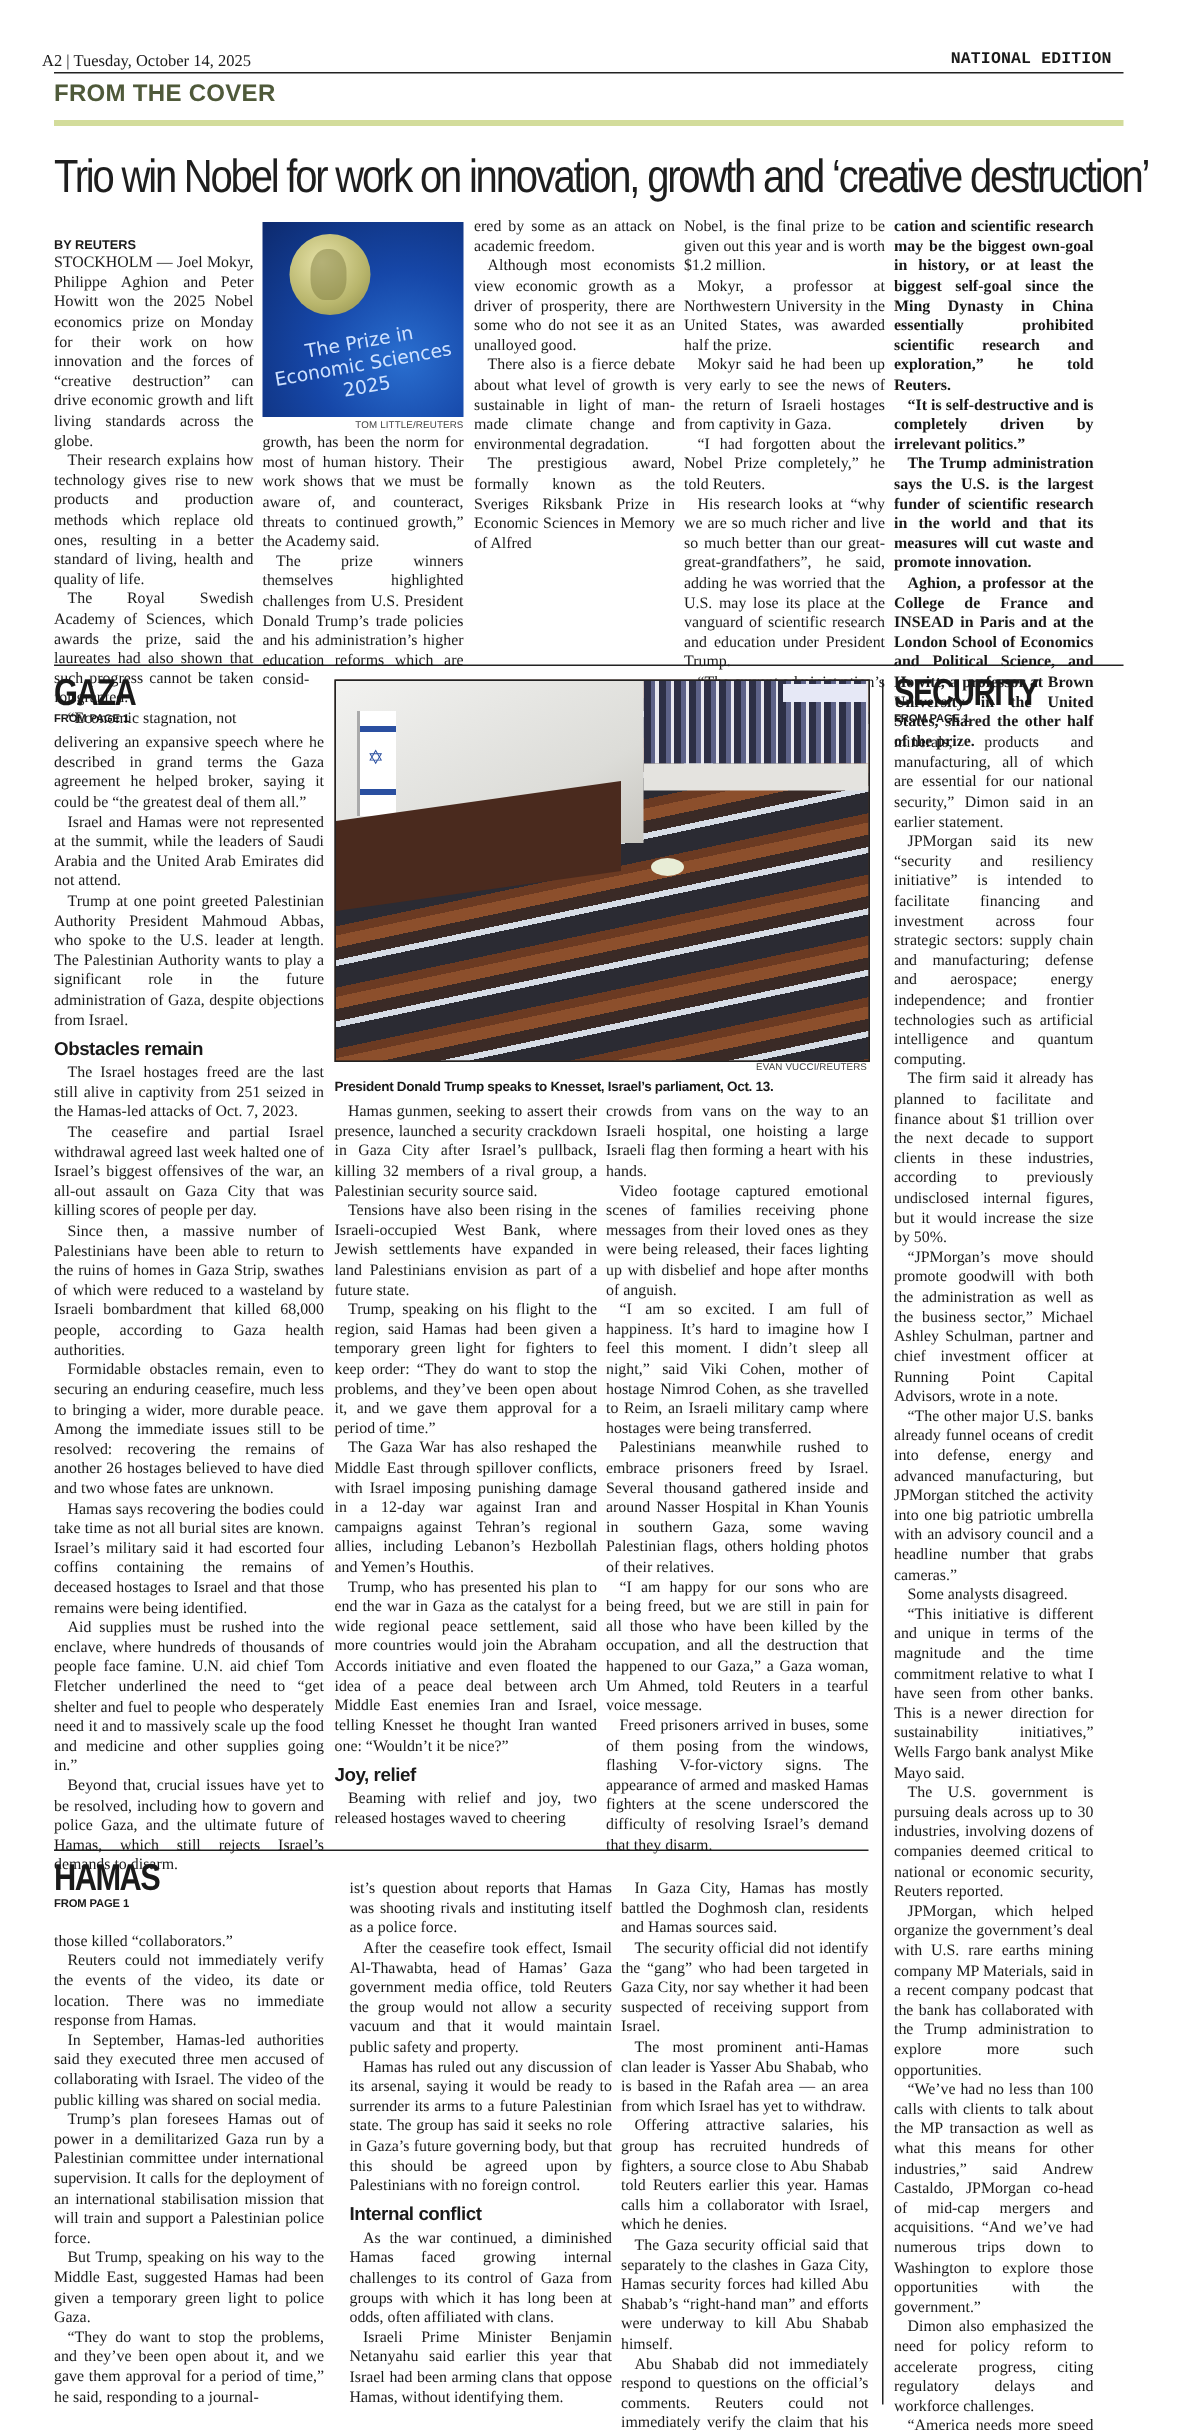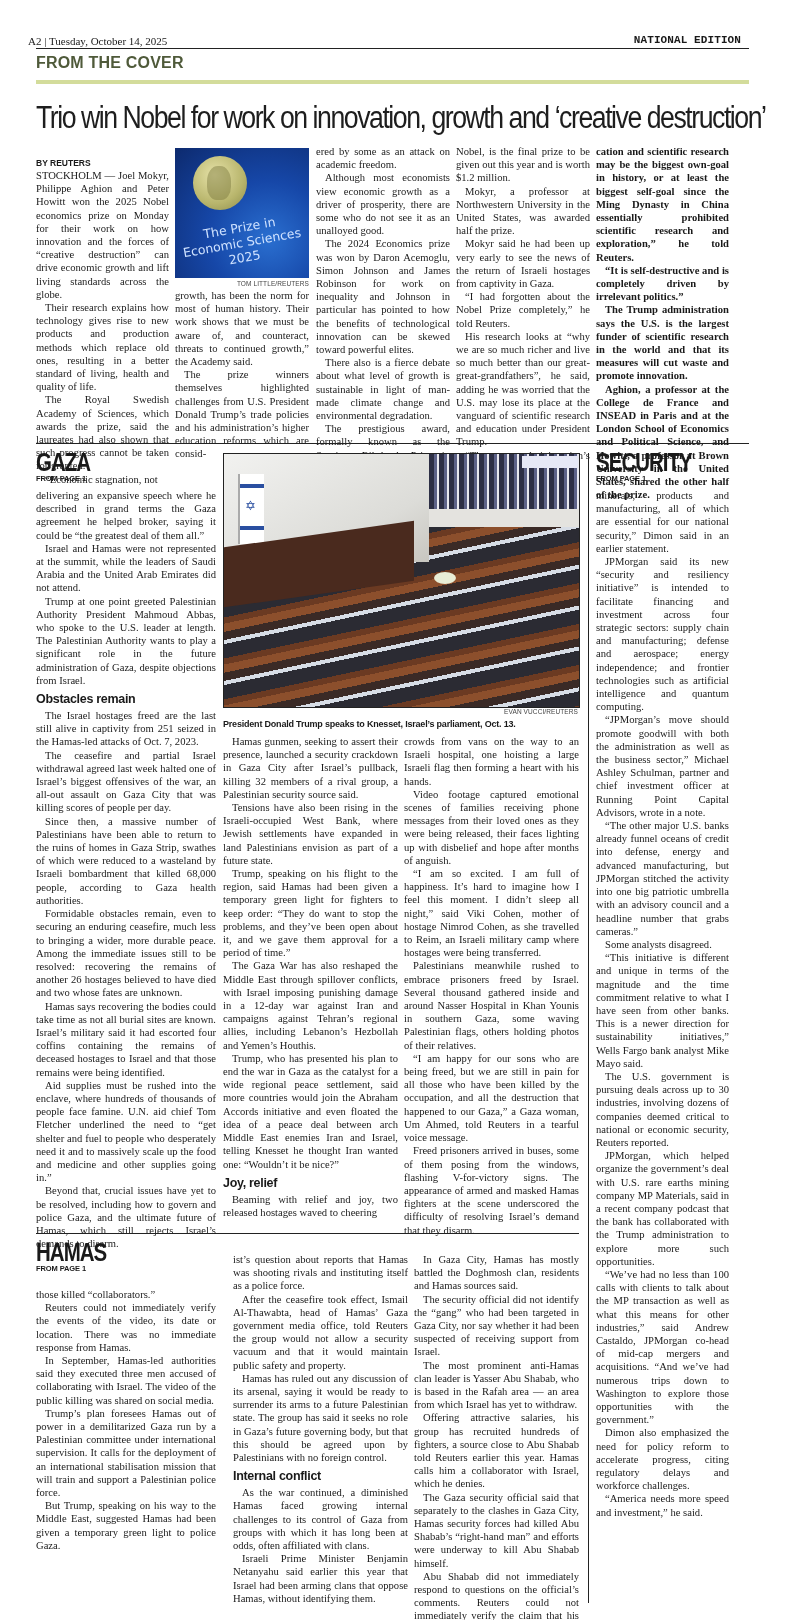--- a/index.html
+++ b/index.html
@@ -78,21 +78,20 @@
 <div class="col" style="left:175px;top:289px;width:134px;">
   <div>
       <p class="first">growth, has been the norm for most of human history. Their work shows that we must be aware of, and counteract, threats to continued growth,” the Academy said.</p>
       <p>The prize winners themselves highlighted challenges from U.S. President Donald Trump’s trade policies and his administration’s higher education reforms which are consid-</p>
     </div>
 </div>
 <div class="col" style="left:316px;top:145px;width:134px;">
   <div>
       <p class="first">ered by some as an attack on academic freedom.</p>
       <p>Although most economists view economic growth as a driver of prosperity, there are some who do not see it as an unalloyed good.</p>
-      <p>The 2024 Economics prize was won by Daron Acemoglu, Simon Johnson and James Robinson for work on inequality and Johnson in particular has pointed to how the benefits of technological innovation can be skewed toward powerful elites.</p>
       <p>There also is a fierce debate about what level of growth is sustainable in light of man-made climate change and environmental degradation.</p>
       <p>The prestigious award, formally known as the Sveriges Riksbank Prize in Economic Sciences in Memory of Alfred</p>
     </div>
 </div>
 <div class="col" style="left:456px;top:145px;width:134px;">
   <div>
       <p class="first">Nobel, is the final prize to be given out this year and is worth $1.2 million.</p>
       <p>Mokyr, a professor at Northwestern University in the United States, was awarded half the prize.</p>
       <p>Mokyr said he had been up very early to see the news of the return of Israeli hostages from captivity in Gaza.</p>
       <p>“I had forgotten about the Nobel Prize completely,” he told Reuters.</p>
@@ -171,20 +170,21 @@
 
 <div class="vrule" style="left:588px;top:453px;height:1150px;"></div>
 
 <div class="col" style="left:596px;top:450px;width:133px;">
   <div class="jump-title">SECURITY</div>
   <div class="jump-from">FROM PAGE 1</div>
   <div style="height:5px"></div>
   <div>
       <p class="first">minerals, products and manufacturing, all of which are essential for our national security,” Dimon said in an earlier statement.</p>
       <p>JPMorgan said its new “security and resiliency initiative” is intended to facilitate financing and investment across four strategic sectors: supply chain and manufacturing; defense and aerospace; energy independence; and frontier technologies such as artificial intelligence and quantum computing.</p>
+      <p>The firm said it already has planned to facilitate and finance about $1 trillion over the next decade to support clients in these industries, according to previously undisclosed internal figures, but it would increase the size by 50%.</p>
       <p>“JPMorgan’s move should promote goodwill with both the administration as well as the business sector,” Michael Ashley Schulman, partner and chief investment officer at Running Point Capital Advisors, wrote in a note.</p>
       <p>“The other major U.S. banks already funnel oceans of credit into defense, energy and advanced manufacturing, but JPMorgan stitched the activity into one big patriotic umbrella with an advisory council and a headline number that grabs cameras.”</p>
       <p>Some analysts disagreed.</p>
       <p>“This initiative is different and unique in terms of the magnitude and the time commitment relative to what I have seen from other banks. This is a newer direction for sustainability initiatives,” Wells Fargo bank analyst Mike Mayo said.</p>
       <p>The U.S. government is pursuing deals across up to 30 industries, involving dozens of companies deemed critical to national or economic security, Reuters reported.</p>
       <p>JPMorgan, which helped organize the government’s deal with U.S. rare earths mining company MP Materials, said in a recent company podcast that the bank has collaborated with the Trump administration to explore more such opportunities.</p>
       <p>“We’ve had no less than 100 calls with clients to talk about the MP transaction as well as what this means for other industries,” said Andrew Castaldo, JPMorgan co-head of mid-cap mergers and acquisitions. “And we’ve had numerous trips down to Washington to explore those opportunities with the government.”</p>
       <p>Dimon also emphasized the need for policy reform to accelerate progress, citing regulatory delays and workforce challenges.</p>
       <p>“America needs more speed and investment,” he said.</p>
     </div>
@@ -195,20 +195,21 @@
 <div class="col" style="left:36px;top:1240px;width:180px;">
   <div class="jump-title">HAMAS</div>
   <div class="jump-from">FROM PAGE 1</div>
   <div style="height:14px"></div>
   <div>
       <p class="first">those killed “collaborators.”</p>
       <p>Reuters could not immediately verify the events of the video, its date or location. There was no immediate response from Hamas.</p>
       <p>In September, Hamas-led authorities said they executed three men accused of collaborating with Israel. The video of the public killing was shared on social media.</p>
       <p>Trump’s plan foresees Hamas out of power in a demilitarized Gaza run by a Palestinian committee under international supervision. It calls for the deployment of an international stabilisation mission that will train and support a Palestinian police force.</p>
       <p>But Trump, speaking on his way to the Middle East, suggested Hamas had been given a temporary green light to police Gaza.</p>
+      <p>“They do want to stop the problems, and they’ve been open about it, and we gave them approval for a period of time,” he said, responding to a journal-</p>
     </div>
 </div>
 <div class="col" style="left:233px;top:1253px;width:175px;">
   <div>
       <p class="first">ist’s question about reports that Hamas was shooting rivals and instituting itself as a police force.</p>
       <p>After the ceasefire took effect, Ismail Al-Thawabta, head of Hamas’ Gaza government media office, told Reuters the group would not allow a security vacuum and that it would maintain public safety and property.</p>
       <p>Hamas has ruled out any discussion of its arsenal, saying it would be ready to surrender its arms to a future Palestinian state. The group has said it seeks no role in Gaza’s future governing body, but that this should be agreed upon by Palestinians with no foreign control.</p>
     </div>
   <div class="subhead">Internal conflict</div>
   <div>

